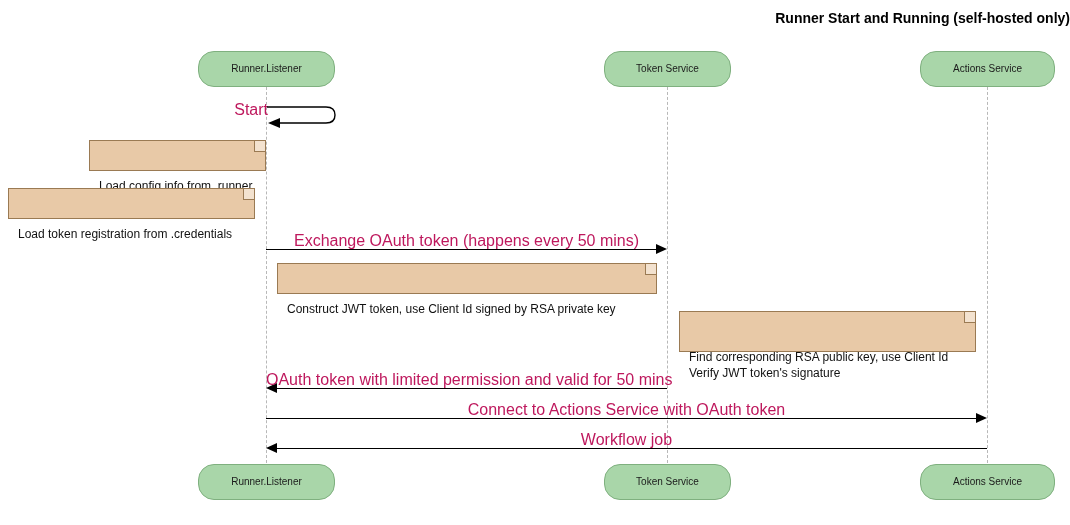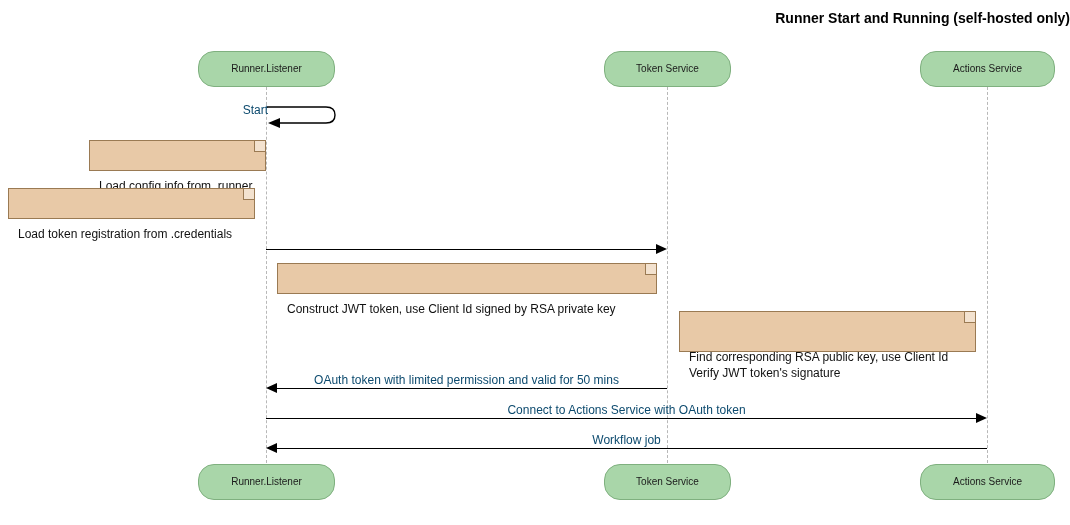--- a/index.html
+++ b/index.html
@@ -81,22 +81,22 @@
   }
 
   
   .msg {
     position: absolute;
     height: 1px;
     background: #000000;
   }
   .msg-label {
     position: absolute;
-    font-size: 12px;
-    color: #0c4a6e;
+    font-size: 16px;
+    color: #be185d;
     text-align: center;
     white-space: nowrap;
     line-height: 14px;
   }
   .arrowhead {
     position: absolute;
     width: 0;
     height: 0;
     border-top: 5px solid transparent;
     border-bottom: 5px solid transparent;
@@ -145,20 +145,21 @@
     <span>Load config info from .runner</span>
   </div>
 
   <div class="note" style="left:8px; top:188px; width:247px; height:31px;">
     <span class="dogear"></span>
     <span>Load token registration from .credentials</span>
   </div>
 
   <div class="msg" style="left:266px; top:249px; width:390px;"></div>
   <div class="arrowhead right" style="left:656px; top:244px;"></div>
+  <div class="msg-label" style="left:266px; top:234px; width:401px;">Exchange OAuth token (happens every 50 mins)</div>
 
   <div class="note" style="left:277px; top:263px; width:380px; height:31px;">
     <span class="dogear"></span>
     <span>Construct JWT token, use Client Id signed by RSA private key</span>
   </div>
 
   <div class="note" style="left:679px; top:311px; width:297px; height:41px;">
     <span class="dogear"></span>
     <span>Find corresponding RSA public key, use Client Id
 Verify JWT token's signature</span>

